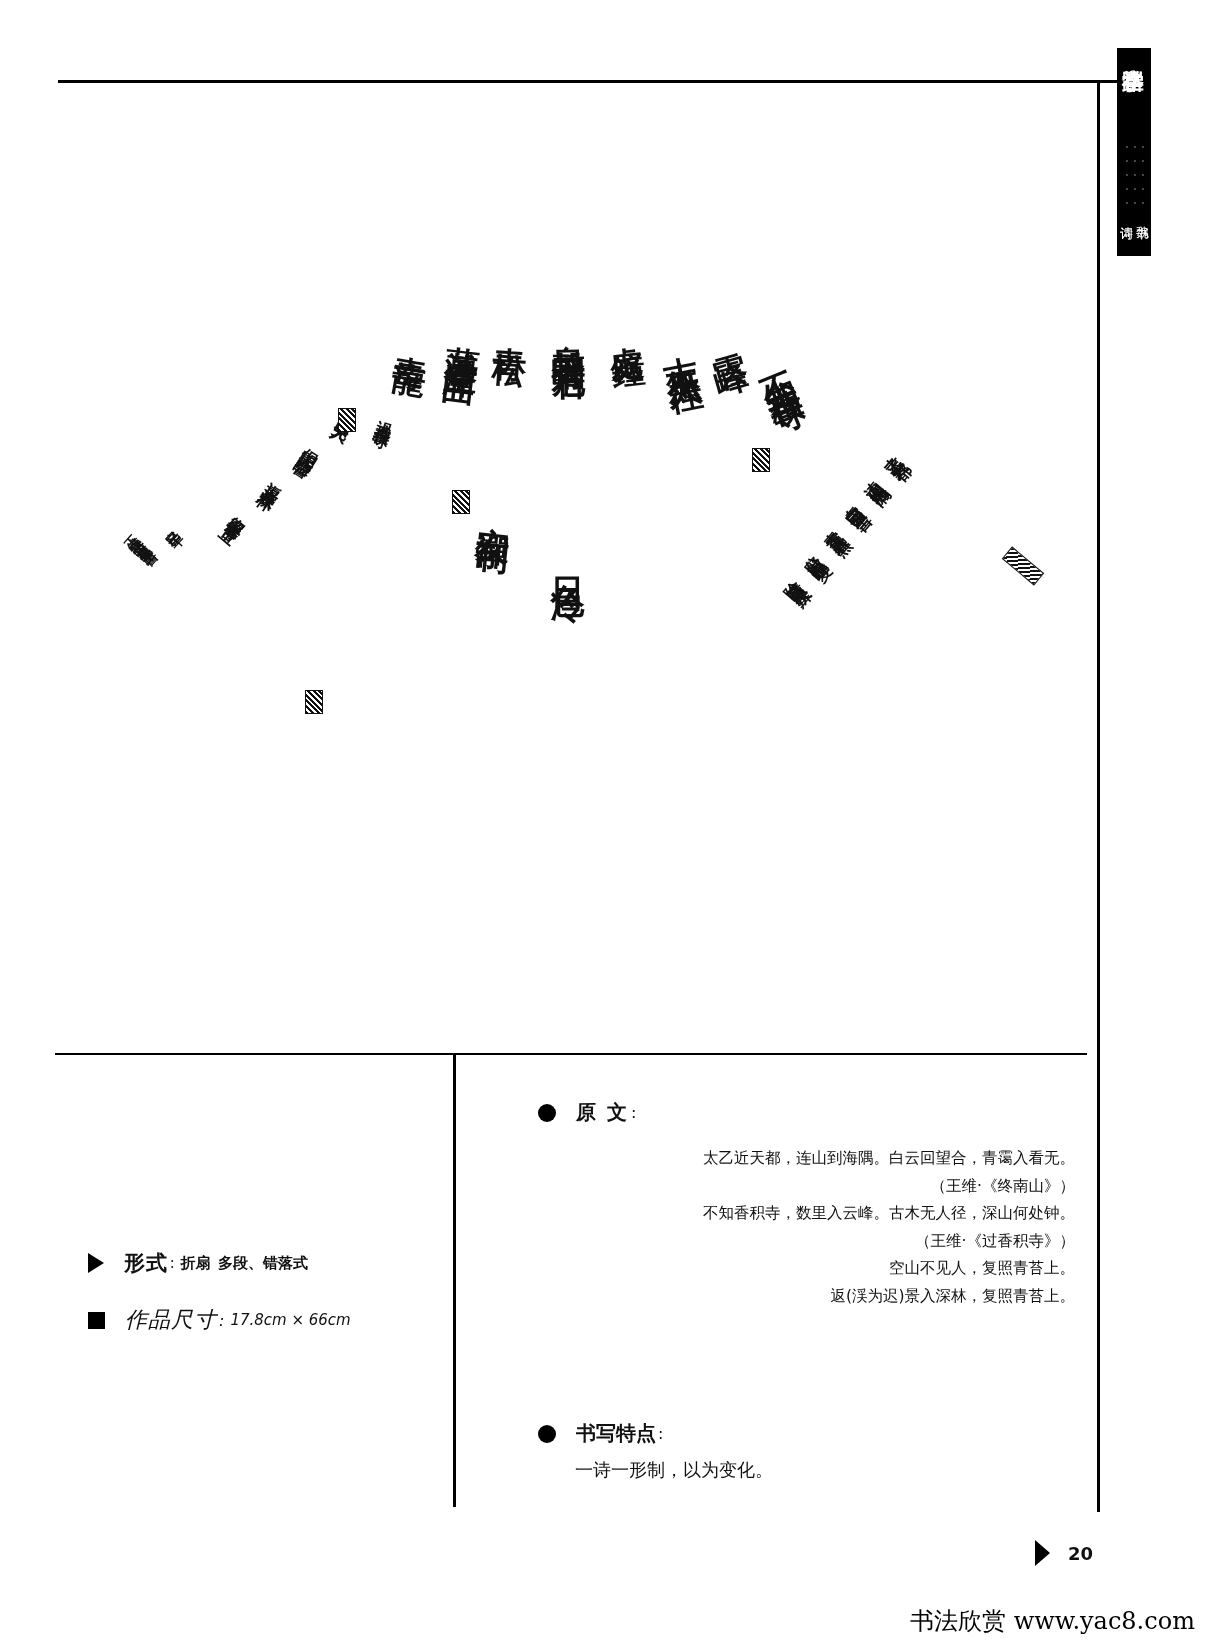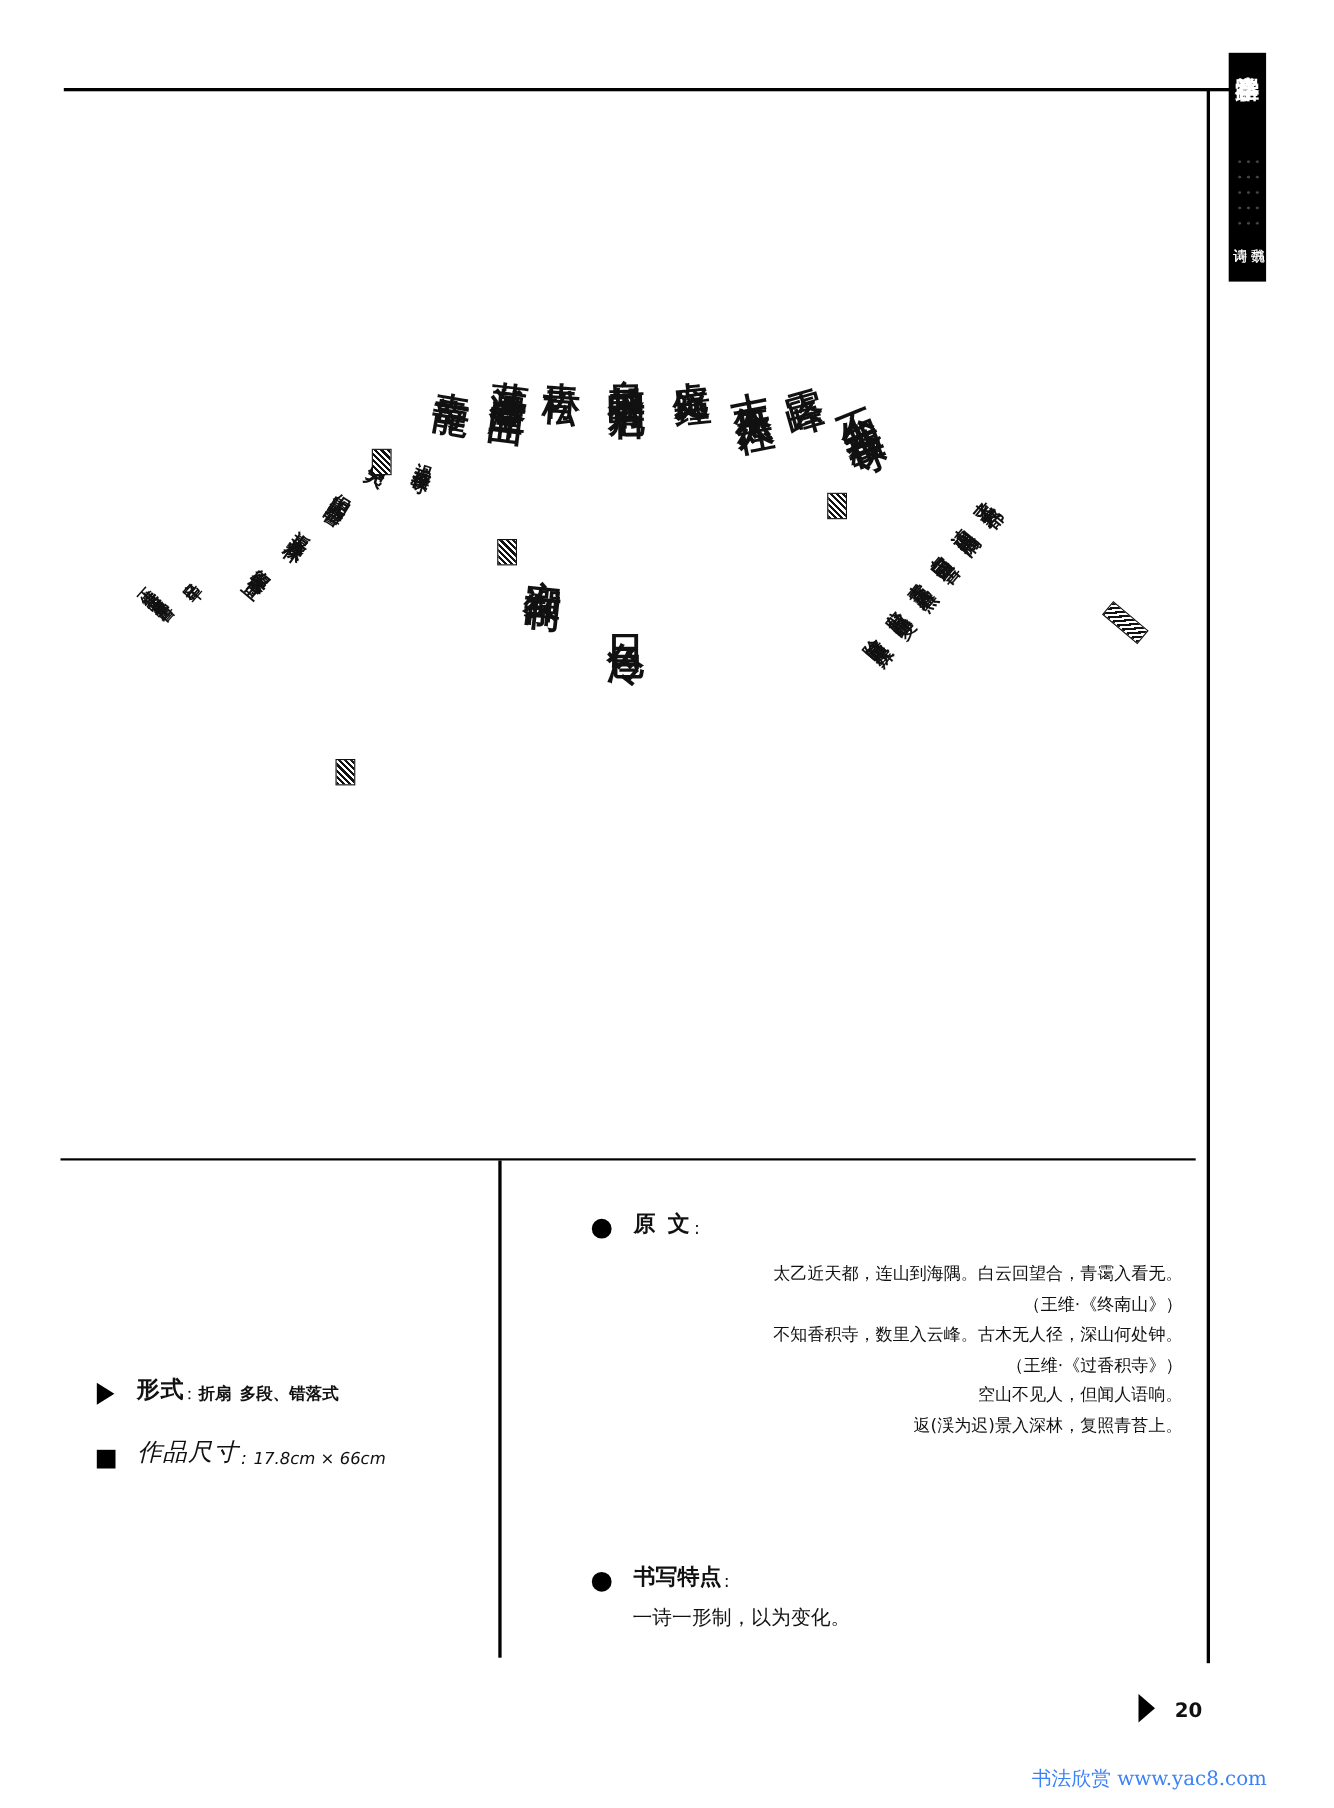--- a/index.html
+++ b/index.html
@@ -20,40 +20,40 @@
   .col { position: absolute; writing-mode: vertical-rl; text-orientation: upright;
          font-family: "DejaVu Serif", "Liberation Serif", serif; font-weight: bold; color: #111; white-space: nowrap; }
   .col.big { font-size: 34px; letter-spacing: 6px; }
   .col.small { font-size: 17px; font-weight: bold; letter-spacing: 3px; }
   .seal { position: absolute; width: 16px; height: 22px; border: 1.5px solid #111; background:
           repeating-linear-gradient(45deg, #111 0 2px, #fff 2px 4px); }
 
   .mid-rule { left: 55px; top: 1053px; width: 1032px; height: 2px; background: #000; }
   .mid-divider { left: 453px; top: 1055px; width: 3px; height: 452px; background: #000; }
 
-  .label-row { display: flex; align-items: flex-end; }
+  .label-row { display: flex; align-items: center; }
   .tri-right { width: 0; height: 0; border-top: 10px solid transparent; border-bottom: 10px solid transparent;
                border-left: 16px solid #000; }
   .square { width: 17px; height: 17px; background: #000; }
   .disc { width: 18px; height: 18px; border-radius: 50%; background: #000; }
   .lbl-big { font-size: 21px; font-weight: bold; margin-left: 20px; letter-spacing: 1px; }
   .lbl-colon { font-size: 16px; margin: 0 6px 0 2px; }
   .lbl-val { font-size: 15px; font-weight: bold; }
   .lbl-val.plain { font-weight: normal; font-size: 15px; }
   .head { font-size: 20px; font-weight: bold; margin-left: 20px; letter-spacing: 2px; }
   .poem { left: 575px; top: 1145px; width: 500px; font-size: 15.5px; line-height: 27.5px; }
   .poem div { white-space: nowrap; text-align: right; }
   .feature { left: 575px; top: 1458px; font-size: 18px; }
 
   .pagenum { left: 1035px; top: 1540px; }
   .pagenum .n { font-size: 18px; font-weight: bold; margin-left: 18px; }
   .tri-page { width: 0; height: 0; border-top: 13px solid transparent; border-bottom: 13px solid transparent;
               border-left: 15px solid #000; }
   .watermark { left: 910px; top: 1605px; font-family: "DejaVu Serif", "Liberation Serif", serif;
-               color: #3b82f6; font-size: 18px; white-space: nowrap; margin-left: 28px; }
+               color: #000000; font-size: 24px; white-space: nowrap; }
 </style>
 </head>
 <body>
 
 <div class="abs top-rule"></div>
 <div class="abs right-rule"></div>
 
 <div class="abs side-tab">
   <div class="title" style="writing-mode: vertical-rl; text-orientation: upright; left:6px; width:22px;">崔学路</div>
   <div class="dots"></div>
@@ -118,21 +118,21 @@
   <div class="disc"></div>
   <span class="head">原 文</span>
   <span class="lbl-colon">:</span>
 </div>
 
 <div class="abs poem">
   <div>太乙近天都，连山到海隅。白云回望合，青霭入看无。</div>
   <div>（王维·《终南山》）</div>
   <div>不知香积寺，数里入云峰。古木无人径，深山何处钟。</div>
   <div>（王维·《过香积寺》）</div>
-  <div>空山不见人，但闻人语响。</div>
+  <div>空山不见人，复照青苔上。</div>
   <div>返(渓为迟)景入深林，复照青苔上。</div>
 </div>
 
 <div class="abs label-row" style="left:538px; top:1420px;">
   <div class="disc"></div>
   <span class="head" style="letter-spacing:0;">书写特点</span>
   <span class="lbl-colon">:</span>
 </div>
 <div class="abs feature">一诗一形制，以为变化。</div>
 

